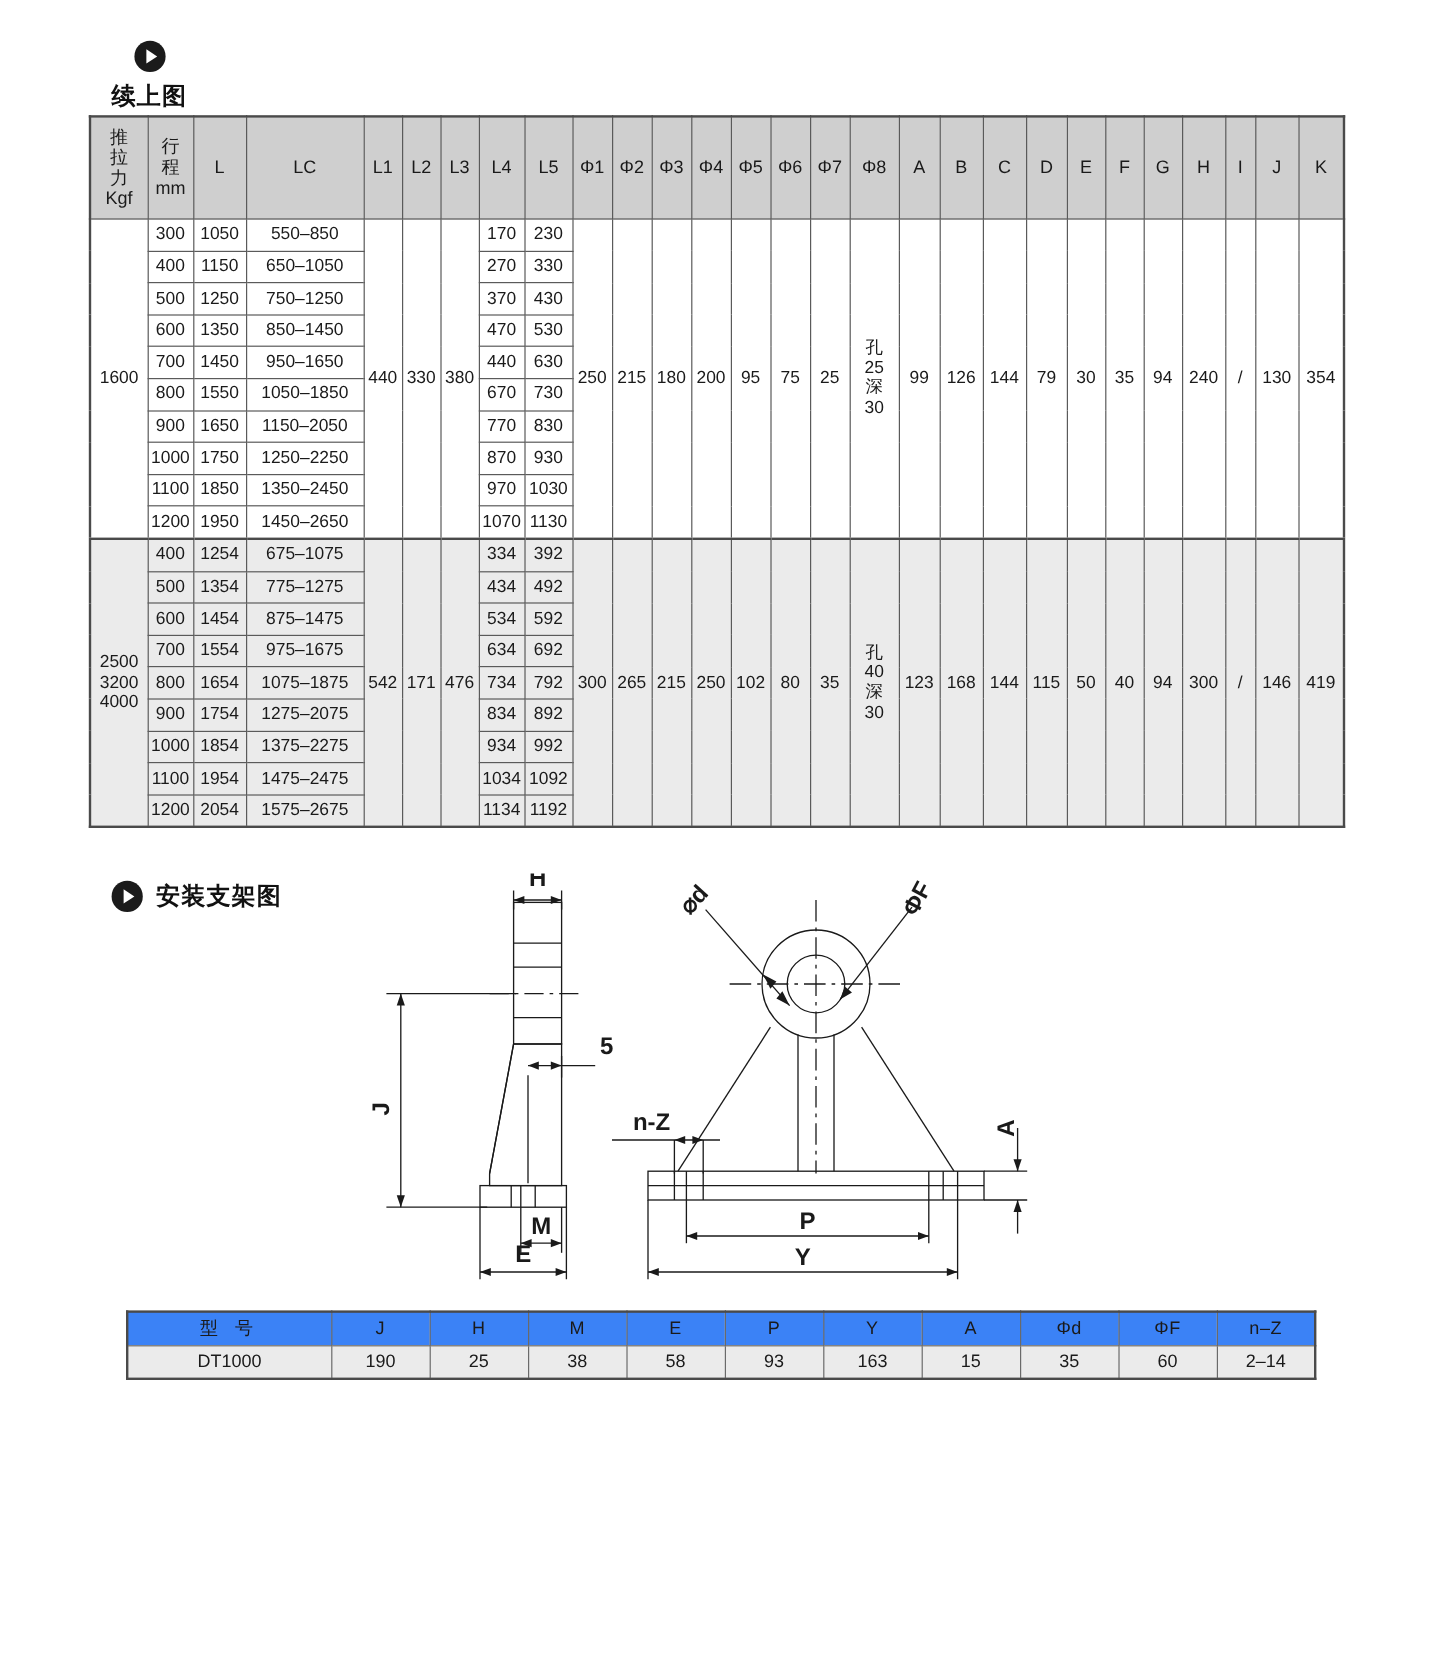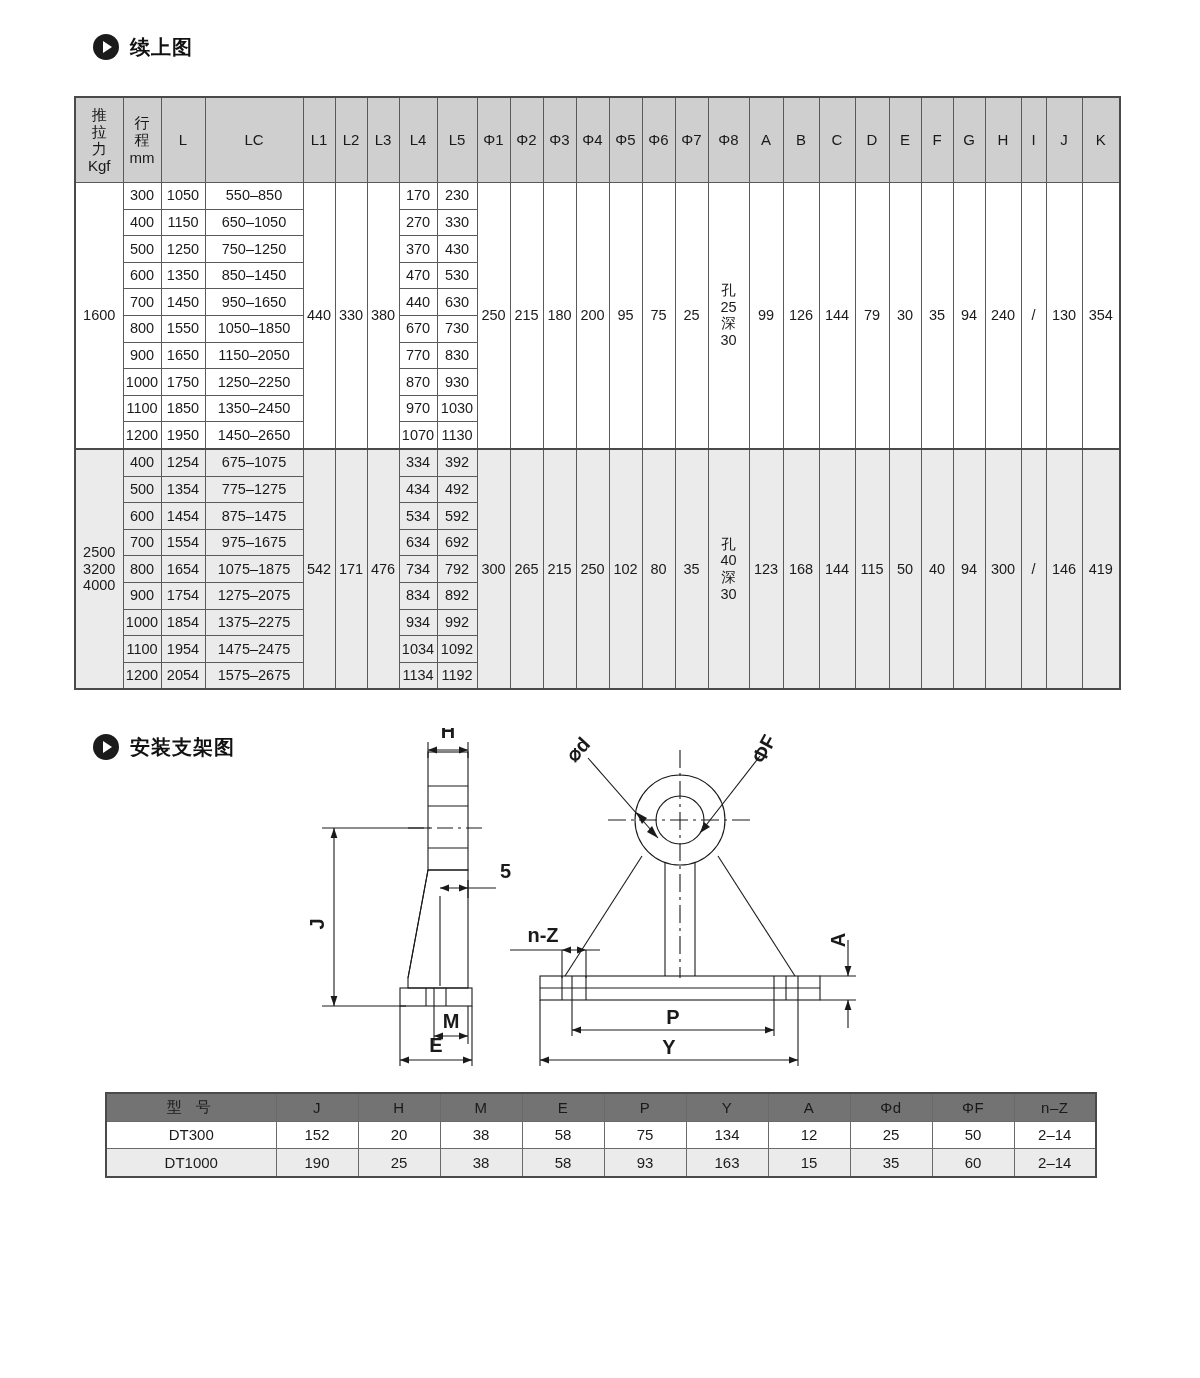--- a/index.html
+++ b/index.html
@@ -85,29 +85,29 @@
   table.brk th, table.brk td{
     border:1px solid #6a6a6a;
     text-align:center;
     vertical-align:middle;
     font-size:15px;
     height:26.5px;
     padding:0;
     font-weight:400;
     white-space:nowrap;
   }
-  table.brk thead th{background:#737373;letter-spacing:.5px;}
+  table.brk thead th{background:#3b82f6;letter-spacing:.5px;}
   table.brk thead th.model-h{letter-spacing:5px;}
   table.brk tbody tr.odd td{background:#ffffff;}
   table.brk tbody tr.even td{background:#ebebeb;}
 </style>
 </head>
 <body>
 
-<div class="section-head" style="left:93px;top:34px;">
+<div class="section-head" style="left:93px;top:34px;flex-direction:column;">
   <span class="play-badge">
       <span class="tri"></span>
     </span>
   <span class="section-title">续上图</span>
 </div>
 
 <div class="spec-wrap">
   <table class="spec" id="spec-table">
     <colgroup>
       <col style="width:48px">
@@ -521,33 +521,20 @@
           <th>E</th>
           <th>P</th>
           <th>Y</th>
           <th>A</th>
           <th>Φd</th>
           <th>ΦF</th>
           <th>n–Z</th>
         </tr>
       </thead>
     <tbody id="brk-body">
-        <tr class="odd">
-          <td>DT300</td>
-          <td>152</td>
-          <td>20</td>
-          <td>38</td>
-          <td>58</td>
-          <td>75</td>
-          <td>134</td>
-          <td>12</td>
-          <td>25</td>
-          <td>50</td>
-          <td>2–14</td>
-        </tr>
         <tr class="even">
           <td>DT1000</td>
           <td>190</td>
           <td>25</td>
           <td>38</td>
           <td>58</td>
           <td>93</td>
           <td>163</td>
           <td>15</td>
           <td>35</td>

